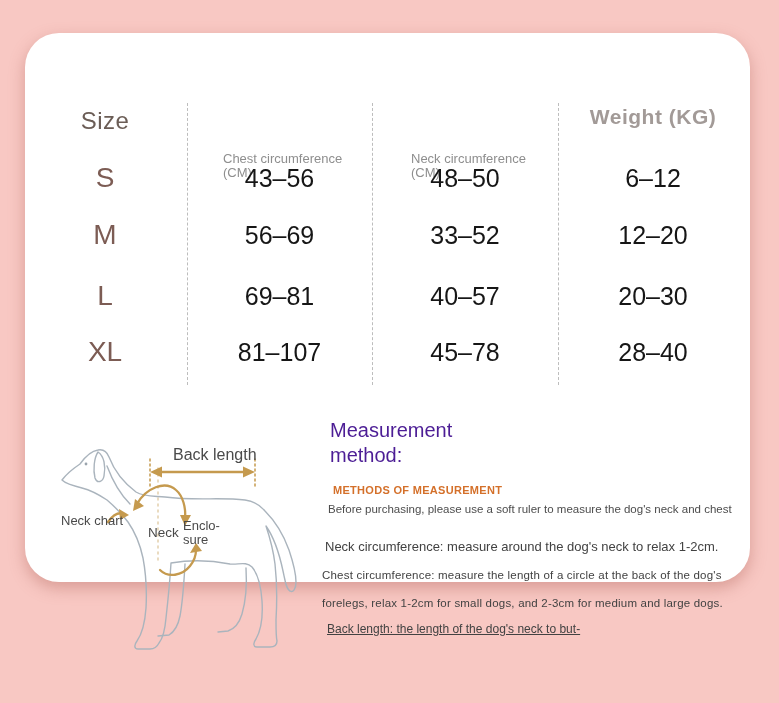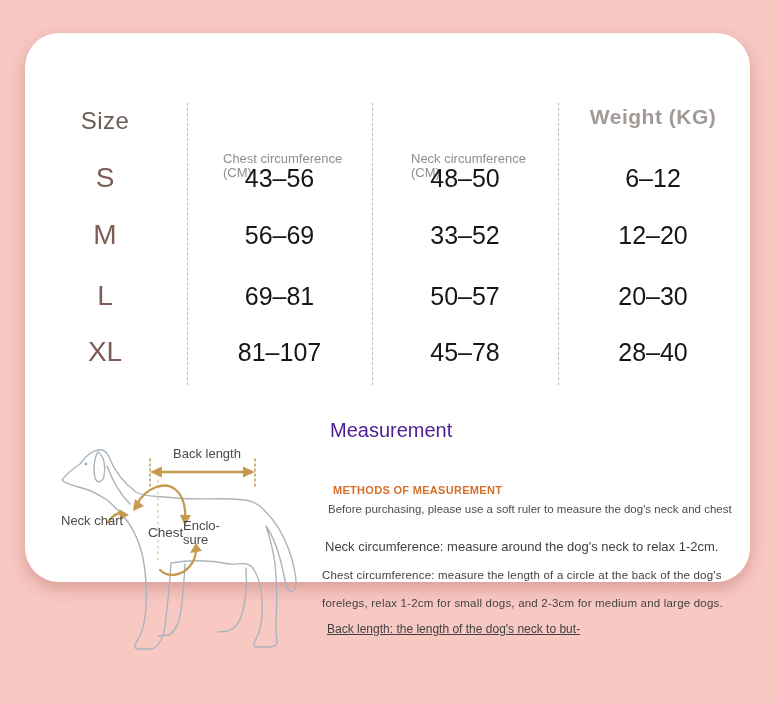--- a/index.html
+++ b/index.html
@@ -39,21 +39,21 @@
     position:absolute;height:34px;line-height:34px;text-align:center;
     font-size:25px;color:#161616;
   }
   .cell.size{font-size:28px;color:#7c5c54;}
   .c1{left:20px;width:120px}.c2{left:162px;width:185px}
   .c3{left:347px;width:186px}.c4{left:533px;width:190px}
   .r1{top:128px}.r2{top:185px}.r3{top:246px}.r4{top:302px}
   
   .dog-svg{position:absolute;left:25px;top:405px;}
   .diag-label{position:absolute;color:#4a4a4a;}
-  .lbl-back{left:148px;top:413px;font-size:13px;}
+  .lbl-back{left:148px;top:413px;font-size:16px;}
   .lbl-neck{left:36px;top:480px;font-size:13px;}
   .lbl-chest{left:123px;top:492px;font-size:13.5px;}
   .lbl-encl{left:158px;top:486px;font-size:13px;line-height:13.5px;}
   
   .m-title{
     position:absolute;left:305px;top:385px;
     font-size:20px;line-height:24.5px;color:#4c1d95;
   }
   .m-subtitle{
     position:absolute;left:308px;top:451px;
@@ -100,21 +100,21 @@
     <div class="cell c3 r1">48–50</div>
     <div class="cell c4 r1">6–12</div>
 
     <div class="cell size c1 r2">M</div>
     <div class="cell c2 r2">56–69</div>
     <div class="cell c3 r2">33–52</div>
     <div class="cell c4 r2">12–20</div>
 
     <div class="cell size c1 r3">L</div>
     <div class="cell c2 r3">69–81</div>
-    <div class="cell c3 r3">50–57</div>
+    <div class="cell c3 r3">40–57</div>
     <div class="cell c4 r3">20–30</div>
 
     <div class="cell size c1 r4">XL</div>
     <div class="cell c2 r4">81–107</div>
     <div class="cell c3 r4">45–78</div>
     <div class="cell c4 r4">28–40</div>
 
     <svg class="dog-svg" width="260" height="250" viewBox="0 0 260 250">
 
       <g fill="none" stroke-width="1.4" stroke-linecap="round" stroke-linejoin="round" stroke="#aab4bd">
@@ -157,28 +157,29 @@
         <polygon points="205,34 193,28.5 193,39.5"></polygon>
         <polygon points="83,73 85,61 94,68"></polygon>
         <polygon points="135,88 130,77 141,77"></polygon>
         <polygon points="79,77 69,71 70,82"></polygon>
         <polygon points="146,105 140,115 152,113"></polygon>
       </g>
     </svg>
 
     <div class="diag-label lbl-back">Back length</div>
     <div class="diag-label lbl-neck">Neck chart</div>
-    <div class="diag-label lbl-chest">Chest</div>
+    <div class="diag-label lbl-chest">Neck</div>
     <div class="diag-label lbl-encl">
       <div>Enclo-</div>
       <div>sure</div>
     </div>
 
     <div class="m-title">
       <div>Measurement</div>
+      <div>method:</div>
     </div>
     <div class="m-subtitle">METHODS OF MEASUREMENT</div>
     <div class="m-intro">
       <div>Before purchasing, please use a soft ruler to measure the dog's neck and chest</div>
     </div>
     <div class="m-neck">Neck circumference: measure around the dog's neck to relax 1-2cm.</div>
     <div class="m-chest1">Chest circumference: measure the length of a circle at the back of the dog's</div>
     <div class="m-chest2">forelegs, relax 1-2cm for small dogs, and 2-3cm for medium and large dogs.</div>
     <div class="m-back">
       <div>Back length: the length of the dog's neck to but-</div>

